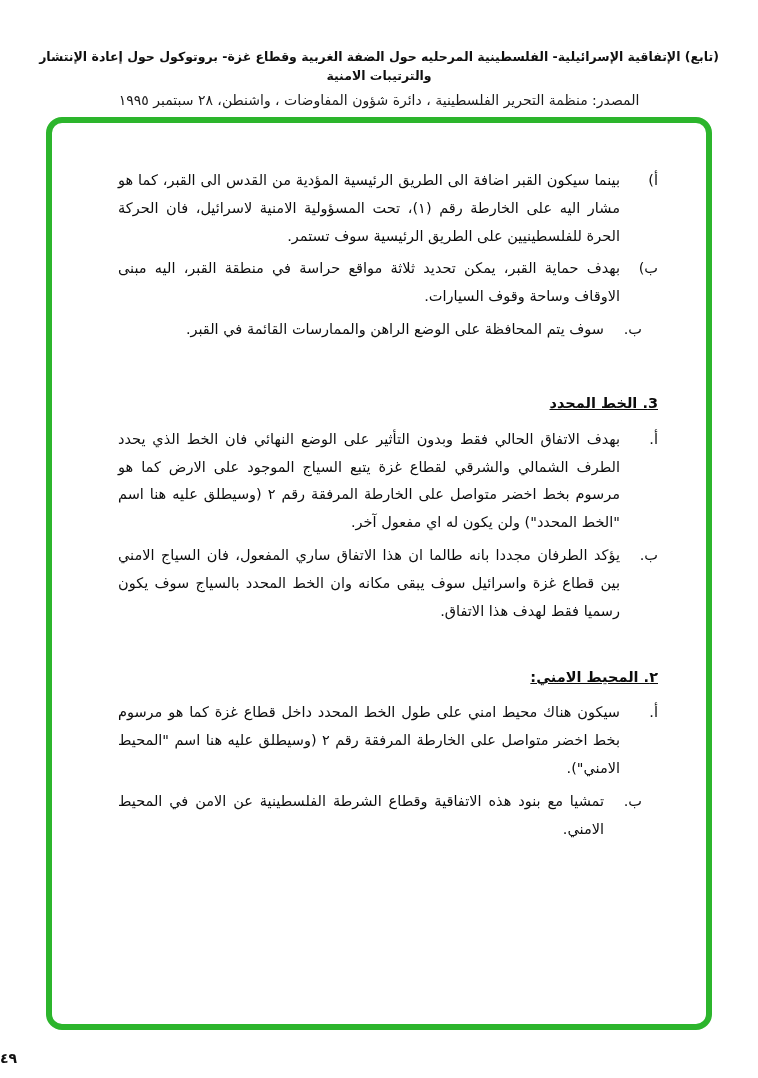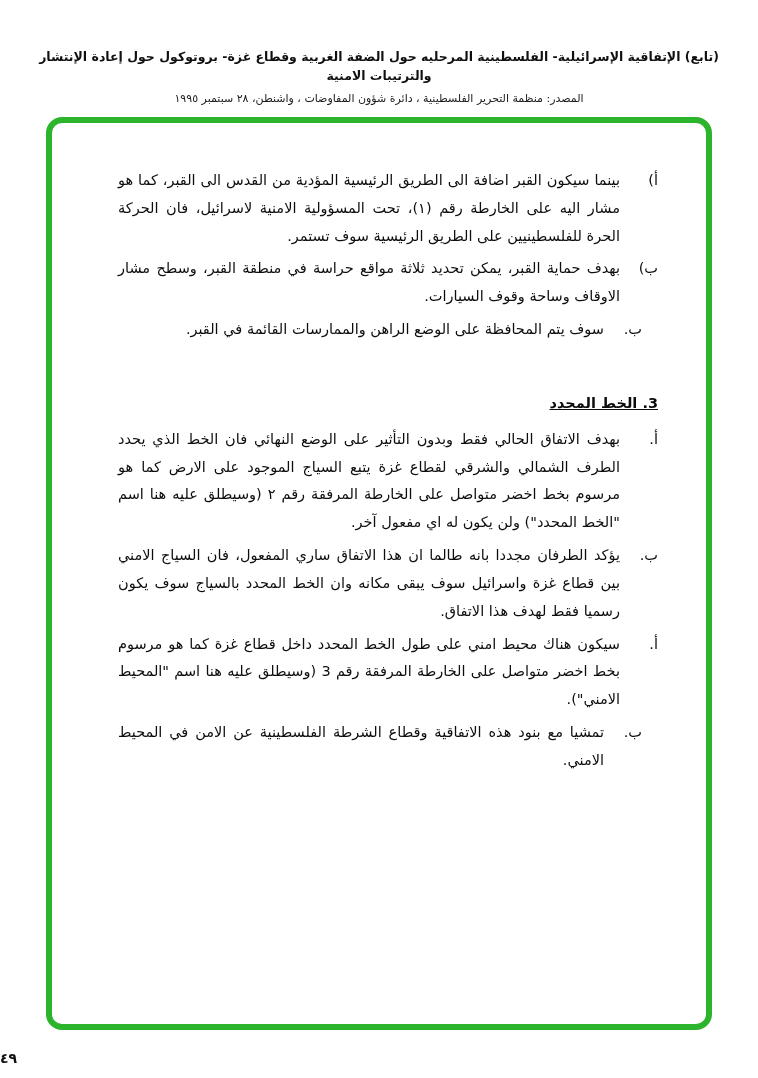--- a/index.html
+++ b/index.html
@@ -7,21 +7,21 @@
   body {
     width: 758px; height: 1078px;
     background: #ffffff;
     font-family: "DejaVu Sans", "Liberation Sans", sans-serif;
     color: #101010;
   }
   .page { position: relative; width: 748px; height: 1078px; background: #ffffff; overflow: hidden; }
 
   .doc-header { position: absolute; top: 48px; left: 0; width: 758px; text-align: center; direction: rtl; }
   .doc-title  { font-size: 12.5px; font-weight: 700; padding: 0 18px; line-height: 1.5; }
-  .doc-source { font-size: 11px; margin-top: 6px; color: #1a1a1a; }
+  .doc-source { font-size: 14px; margin-top: 6px; color: #1a1a1a; }
 
   .frame {
     position: absolute; left: 46px; top: 117px;
     width: 666px; height: 913px;
     border: 6px solid #2cb52c;
     border-radius: 16px;
     background: #ffffff;
     padding: 44px 48px 0 50px;
   }
 
@@ -56,45 +56,46 @@
   <section class="frame">
     <div class="content">
 
       <div class="clause">
         <span class="marker">أ)</span>
         <span class="text">بينما سيكون القبر اضافة الى الطريق الرئيسية المؤدية من القدس الى القبر، كما هو مشار اليه على الخارطة رقم (١)، تحت المسؤولية الامنية لاسرائيل، فان الحركة الحرة للفلسطينيين على الطريق الرئيسية سوف تستمر.</span>
       </div>
 
       <div class="clause">
         <span class="marker">ب)</span>
-        <span class="text">بهدف حماية القبر، يمكن تحديد ثلاثة مواقع حراسة في منطقة القبر، وسطح مشار الاوقاف وساحة وقوف السيارات.</span>
+        <span class="text">بهدف حماية القبر، يمكن تحديد ثلاثة مواقع حراسة في منطقة القبر، اليه مبنى الاوقاف وساحة وقوف السيارات.</span>
       </div>
 
       <div class="clause indent1">
         <span class="marker">ب.</span>
         <span class="text">سوف يتم المحافظة على الوضع الراهن والممارسات القائمة في القبر.</span>
       </div>
 
 
       <h3 class="section-title">3. الخط المحدد</h3>
 
       <div class="clause">
         <span class="marker">أ.</span>
         <span class="text">بهدف الاتفاق الحالي فقط وبدون التأثير على الوضع النهائي فان الخط الذي يحدد الطرف الشمالي والشرقي لقطاع غزة يتبع السياج الموجود على الارض كما هو مرسوم بخط اخضر متواصل على الخارطة المرفقة رقم ٢ (وسيطلق عليه هنا اسم "الخط المحدد") ولن يكون له اي مفعول آخر.</span>
       </div>
 
       <div class="clause">
         <span class="marker">ب.</span>
         <span class="text">يؤكد الطرفان مجددا بانه طالما ان هذا الاتفاق ساري المفعول، فان السياج الامني بين قطاع غزة واسرائيل سوف يبقى مكانه وان الخط المحدد بالسياج سوف يكون رسميا فقط لهدف هذا الاتفاق.</span>
       </div>
 
+      <h3 class="section-title second">٢. المحيط الامني:</h3>
 
       <div class="clause">
         <span class="marker">أ.</span>
-        <span class="text">سيكون هناك محيط امني على طول الخط المحدد داخل قطاع غزة كما هو مرسوم بخط اخضر متواصل على الخارطة المرفقة رقم 3 (وسيطلق عليه هنا اسم "المحيط الامني").</span>
+        <span class="text">سيكون هناك محيط امني على طول الخط المحدد داخل قطاع غزة كما هو مرسوم بخط اخضر متواصل على الخارطة المرفقة رقم ٢ (وسيطلق عليه هنا اسم "المحيط الامني").</span>
       </div>
 
       <div class="clause indent1">
         <span class="marker">ب.</span>
         <span class="text">تمشيا مع بنود هذه الاتفاقية وقطاع الشرطة الفلسطينية عن الامن في المحيط الامني.</span>
       </div>
 
     </div>
   </section>
 

